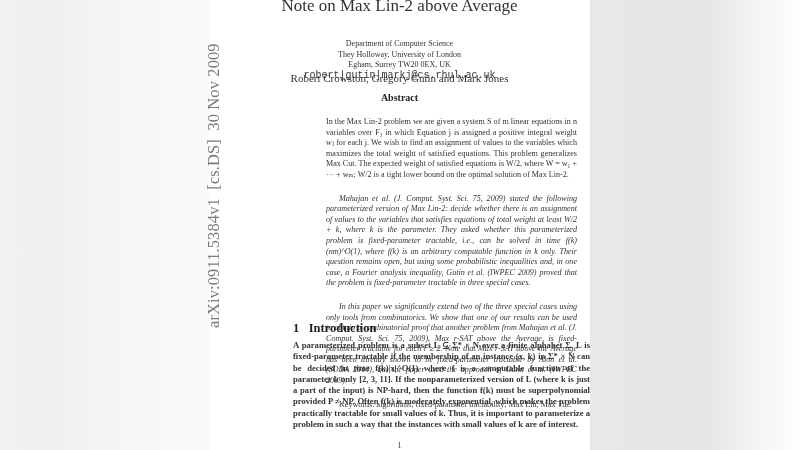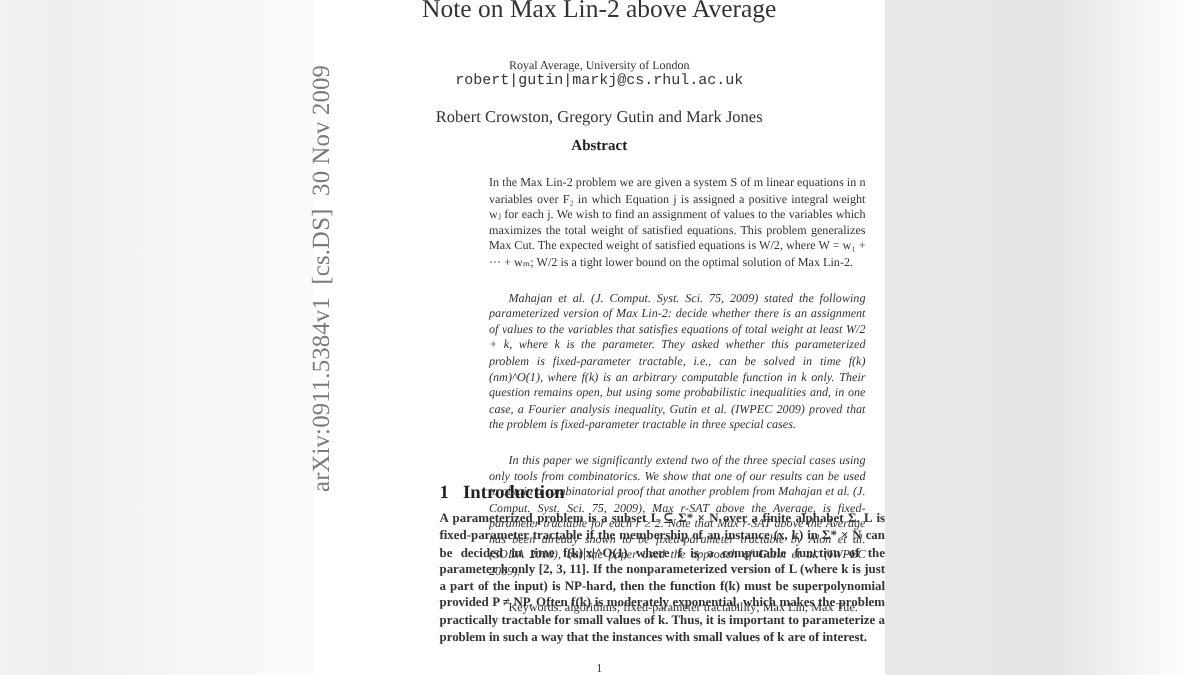--- a/index.html
+++ b/index.html
@@ -72,21 +72,23 @@
 <div class="bg-right"></div>
 
 <div class="page"></div>
 
 <div class="stamp">arXiv:0911.5384v1  [cs.DS]  30 Nov 2009</div>
 
 <div class="title">Note on Max Lin-2 above Average</div>
 <div class="authors">Robert Crowston, Gregory Gutin and Mark Jones</div>
 
 <div class="affil">
-  <div>Royal Average, University of London</div>
+  <div>Department of Computer Science</div>
+  <div>They Holloway, University of London</div>
+  <div>Egham, Surrey TW20 0EX, UK</div>
   <div class="mono">robert|gutin|markj@cs.rhul.ac.uk</div>
 </div>
 
 <div class="abs-head">Abstract</div>
 
 <div class="abstract">
   <p>In the Max Lin-2 problem we are given a system S of m linear equations in n variables over F₂ in which Equation j is assigned a positive integral weight wⱼ for each j. We wish to find an assignment of values to the variables which maximizes the total weight of satisfied equations. This problem generalizes Max Cut. The expected weight of satisfied equations is W/2, where W = w₁ + ··· + wₘ; W/2 is a tight lower bound on the optimal solution of Max Lin-2.</p>
   <p class="ind">Mahajan et al. (J. Comput. Syst. Sci. 75, 2009) stated the following parameterized version of Max Lin-2: decide whether there is an assignment of values to the variables that satisfies equations of total weight at least W/2 + k, where k is the parameter. They asked whether this parameterized problem is fixed-parameter tractable, i.e., can be solved in time f(k)(nm)^O(1), where f(k) is an arbitrary computable function in k only. Their question remains open, but using some probabilistic inequalities and, in one case, a Fourier analysis inequality, Gutin et al. (IWPEC 2009) proved that the problem is fixed-parameter tractable in three special cases.</p>
   <p class="ind">In this paper we significantly extend two of the three special cases using only tools from combinatorics. We show that one of our results can be used to obtain a combinatorial proof that another problem from Mahajan et al. (J. Comput. Syst. Sci. 75, 2009), Max r-SAT above the Average, is fixed-parameter tractable for each r ≥ 2. Note that Max r-SAT above the Average has been already shown to be fixed-parameter tractable by Alon et al. (SODA 2010), but the paper used the approach of Gutin et al. (IWPEC 2009).</p>
   <p class="kw">Keywords: algorithms; fixed-parameter tractability; Max Lin; Max Tue.</p>

